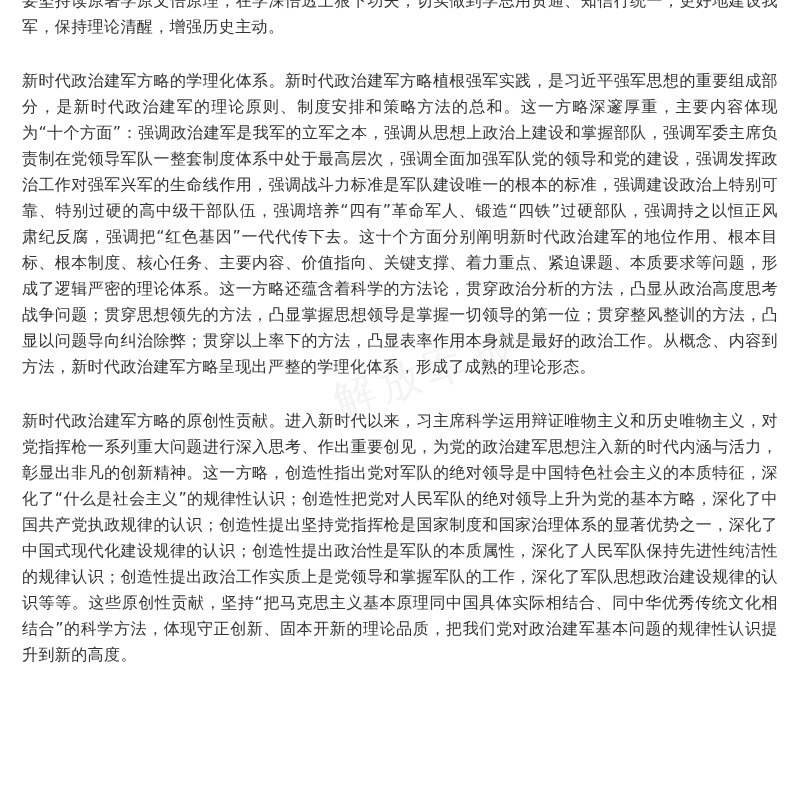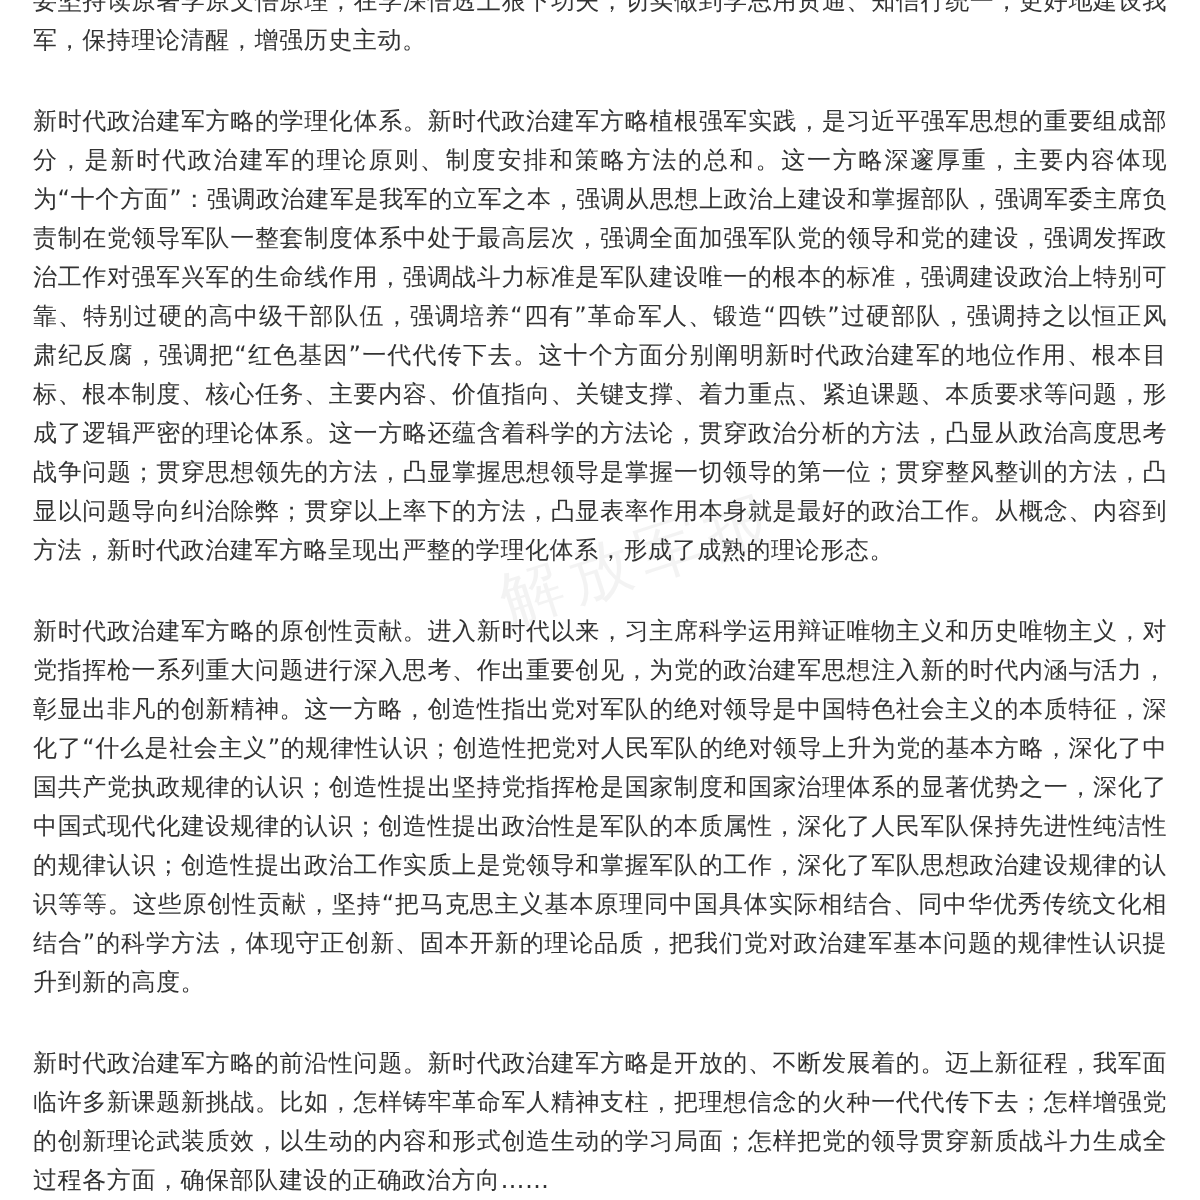--- a/index.html
+++ b/index.html
@@ -47,15 +47,14 @@
 <div class="page">
   <div class="watermark">解放军报</div>
 
   <div class="doc">
     <p class="clipped-top">要坚持读原著学原文悟原理，在学深悟透上狠下功夫，切实做到学思用贯通、知信行统一，更好地建设我军，保持理论清醒，增强历史主动。</p>
 
     <p>新时代政治建军方略的学理化体系。新时代政治建军方略植根强军实践，是习近平强军思想的重要组成部分，是新时代政治建军的理论原则、制度安排和策略方法的总和。这一方略深邃厚重，主要内容体现为“十个方面”：强调政治建军是我军的立军之本，强调从思想上政治上建设和掌握部队，强调军委主席负责制在党领导军队一整套制度体系中处于最高层次，强调全面加强军队党的领导和党的建设，强调发挥政治工作对强军兴军的生命线作用，强调战斗力标准是军队建设唯一的根本的标准，强调建设政治上特别可靠、特别过硬的高中级干部队伍，强调培养“四有”革命军人、锻造“四铁”过硬部队，强调持之以恒正风肃纪反腐，强调把“红色基因”一代代传下去。这十个方面分别阐明新时代政治建军的地位作用、根本目标、根本制度、核心任务、主要内容、价值指向、关键支撑、着力重点、紧迫课题、本质要求等问题，形成了逻辑严密的理论体系。这一方略还蕴含着科学的方法论，贯穿政治分析的方法，凸显从政治高度思考战争问题；贯穿思想领先的方法，凸显掌握思想领导是掌握一切领导的第一位；贯穿整风整训的方法，凸显以问题导向纠治除弊；贯穿以上率下的方法，凸显表率作用本身就是最好的政治工作。从概念、内容到方法，新时代政治建军方略呈现出严整的学理化体系，形成了成熟的理论形态。</p>
 
     <p>新时代政治建军方略的原创性贡献。进入新时代以来，习主席科学运用辩证唯物主义和历史唯物主义，对党指挥枪一系列重大问题进行深入思考、作出重要创见，为党的政治建军思想注入新的时代内涵与活力，彰显出非凡的创新精神。这一方略，创造性指出党对军队的绝对领导是中国特色社会主义的本质特征，深化了“什么是社会主义”的规律性认识；创造性把党对人民军队的绝对领导上升为党的基本方略，深化了中国共产党执政规律的认识；创造性提出坚持党指挥枪是国家制度和国家治理体系的显著优势之一，深化了中国式现代化建设规律的认识；创造性提出政治性是军队的本质属性，深化了人民军队保持先进性纯洁性的规律认识；创造性提出政治工作实质上是党领导和掌握军队的工作，深化了军队思想政治建设规律的认识等等。这些原创性贡献，坚持“把马克思主义基本原理同中国具体实际相结合、同中华优秀传统文化相结合”的科学方法，体现守正创新、固本开新的理论品质，把我们党对政治建军基本问题的规律性认识提升到新的高度。</p>
 
-    <p>新时代政治建军方略的前沿性问题。新时代政治建军方略是开放的、不断发展着的。迈上新征程，我军面临许多新课题新挑战。比如，怎样铸牢革命军人精神支柱，把理想信念的火种一代代传下去；怎样增强党的创新理论武装质效，以生动的内容和形式创造生动的学习局面；怎样把党的领导贯穿新质战斗力生成全过程各方面，确保部队建设的正确政治方向……</p>
   </div>
 </div>
 
 </body></html>

